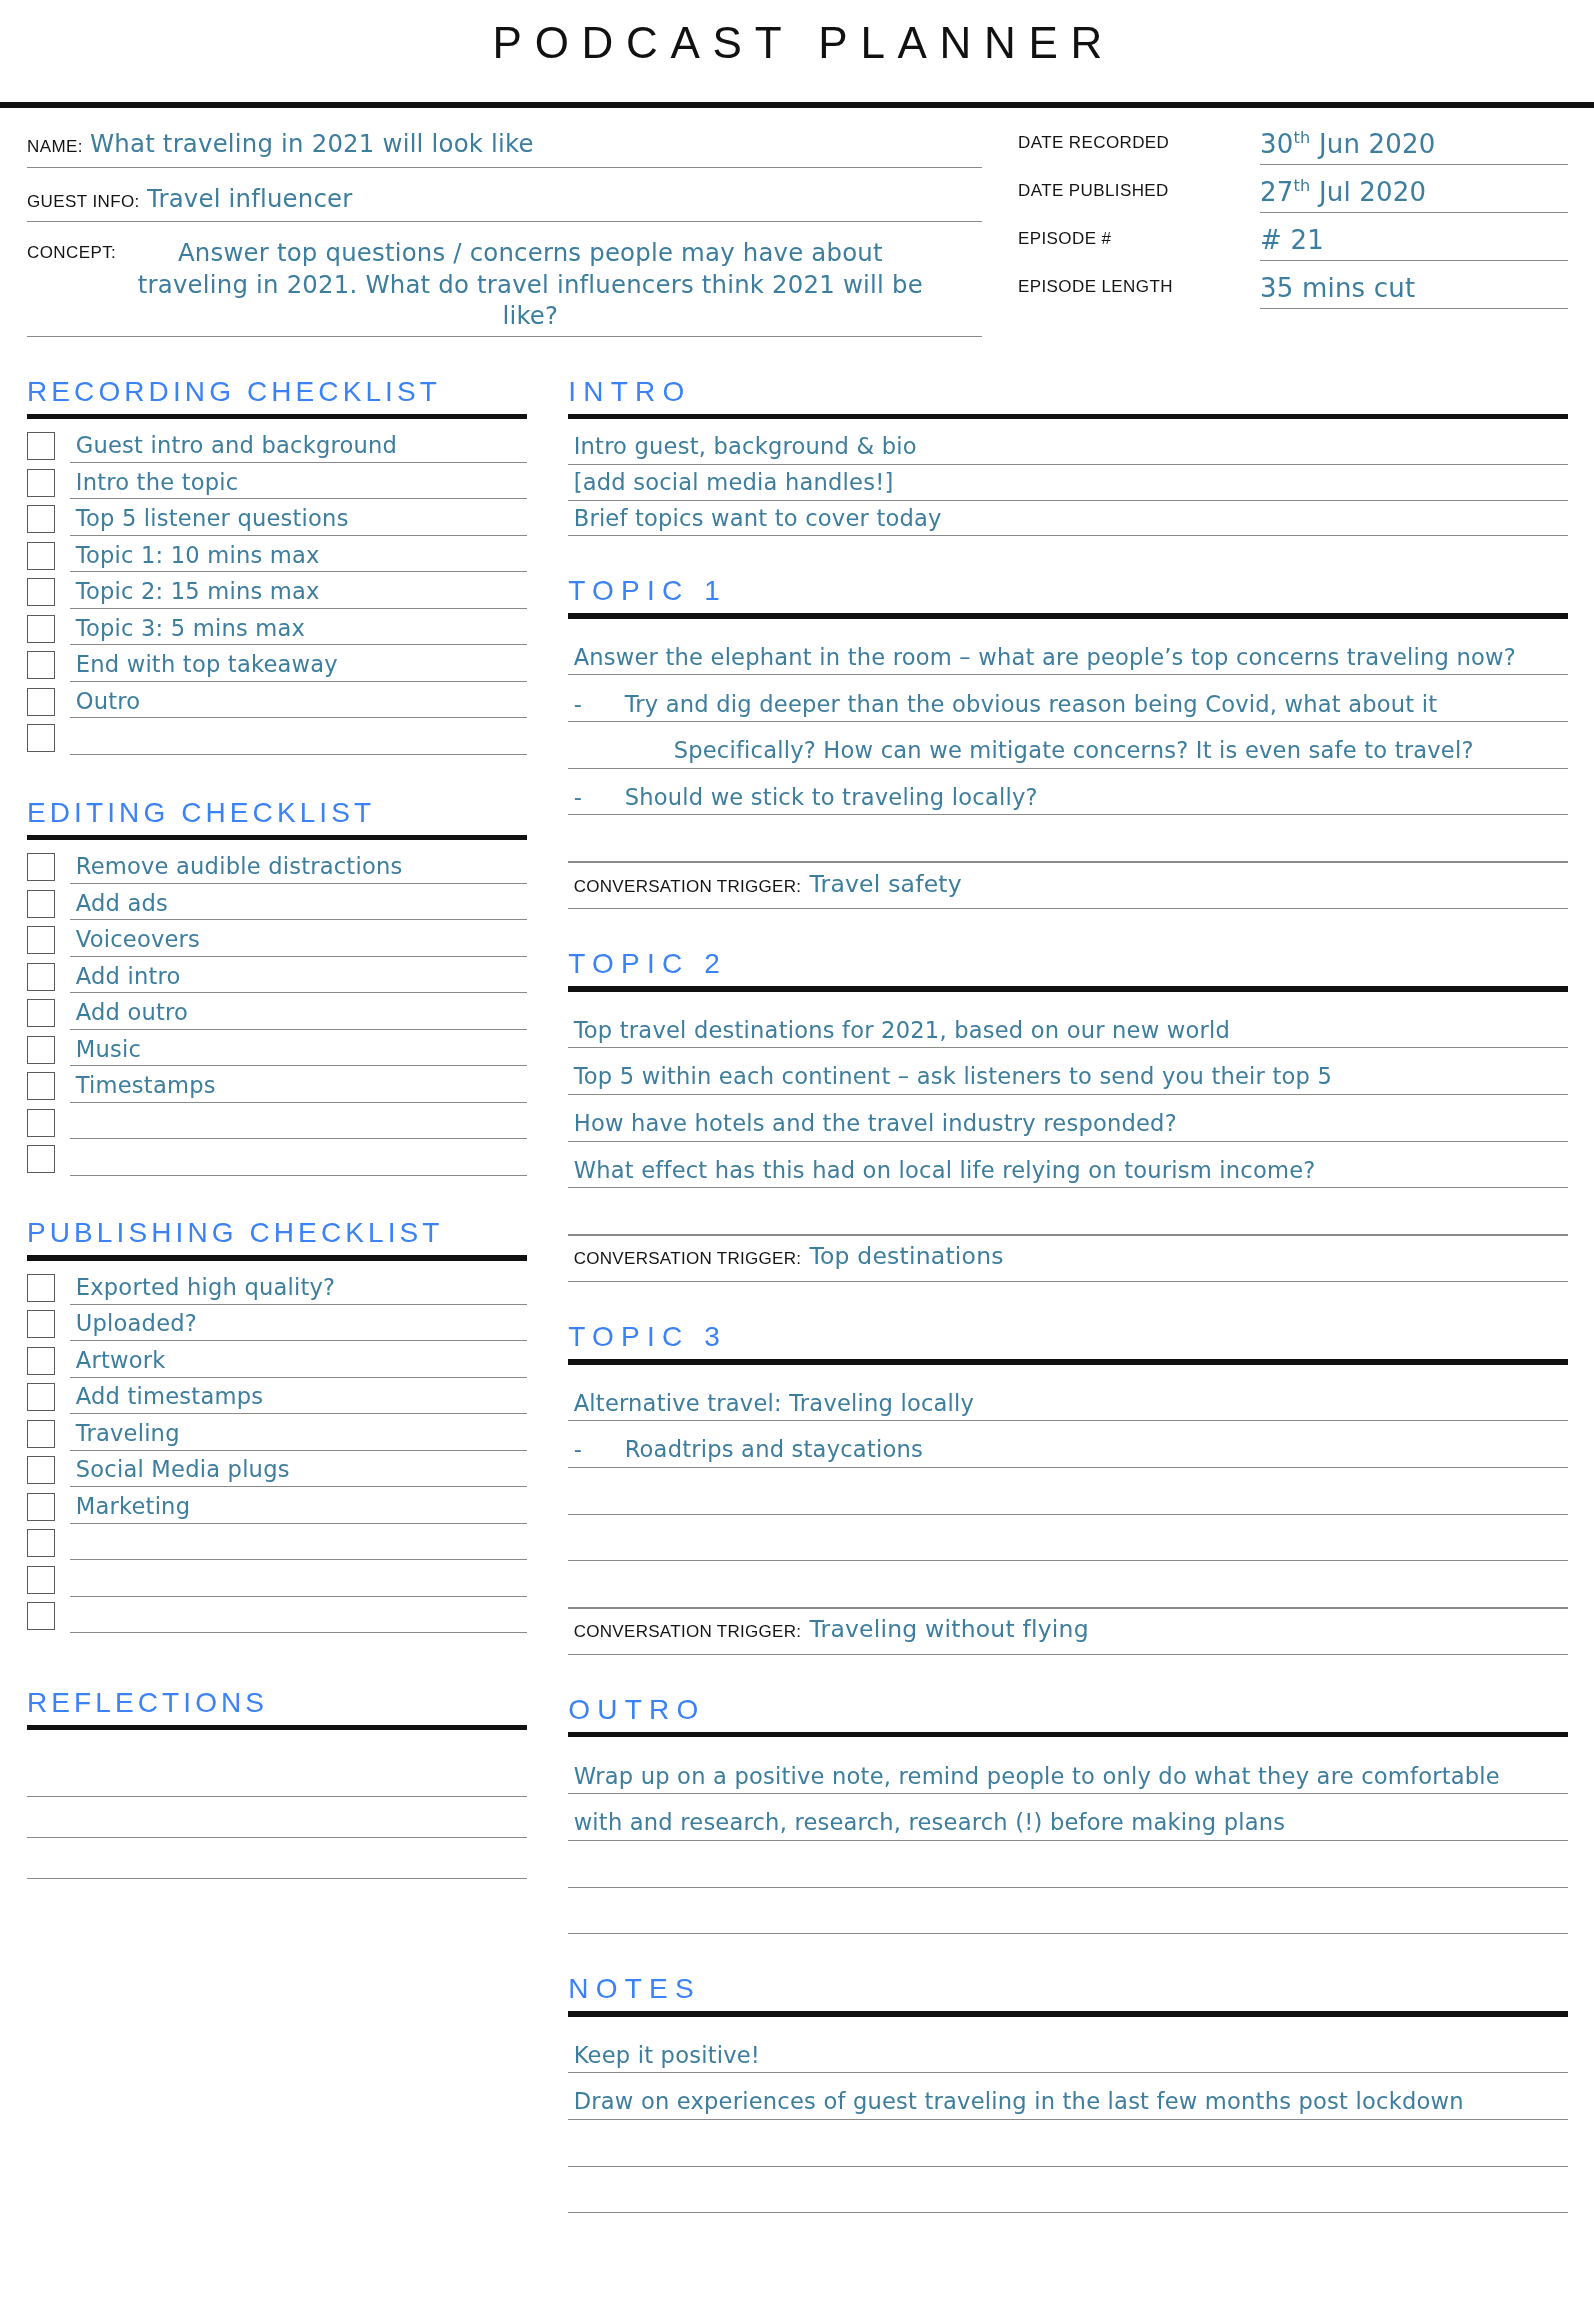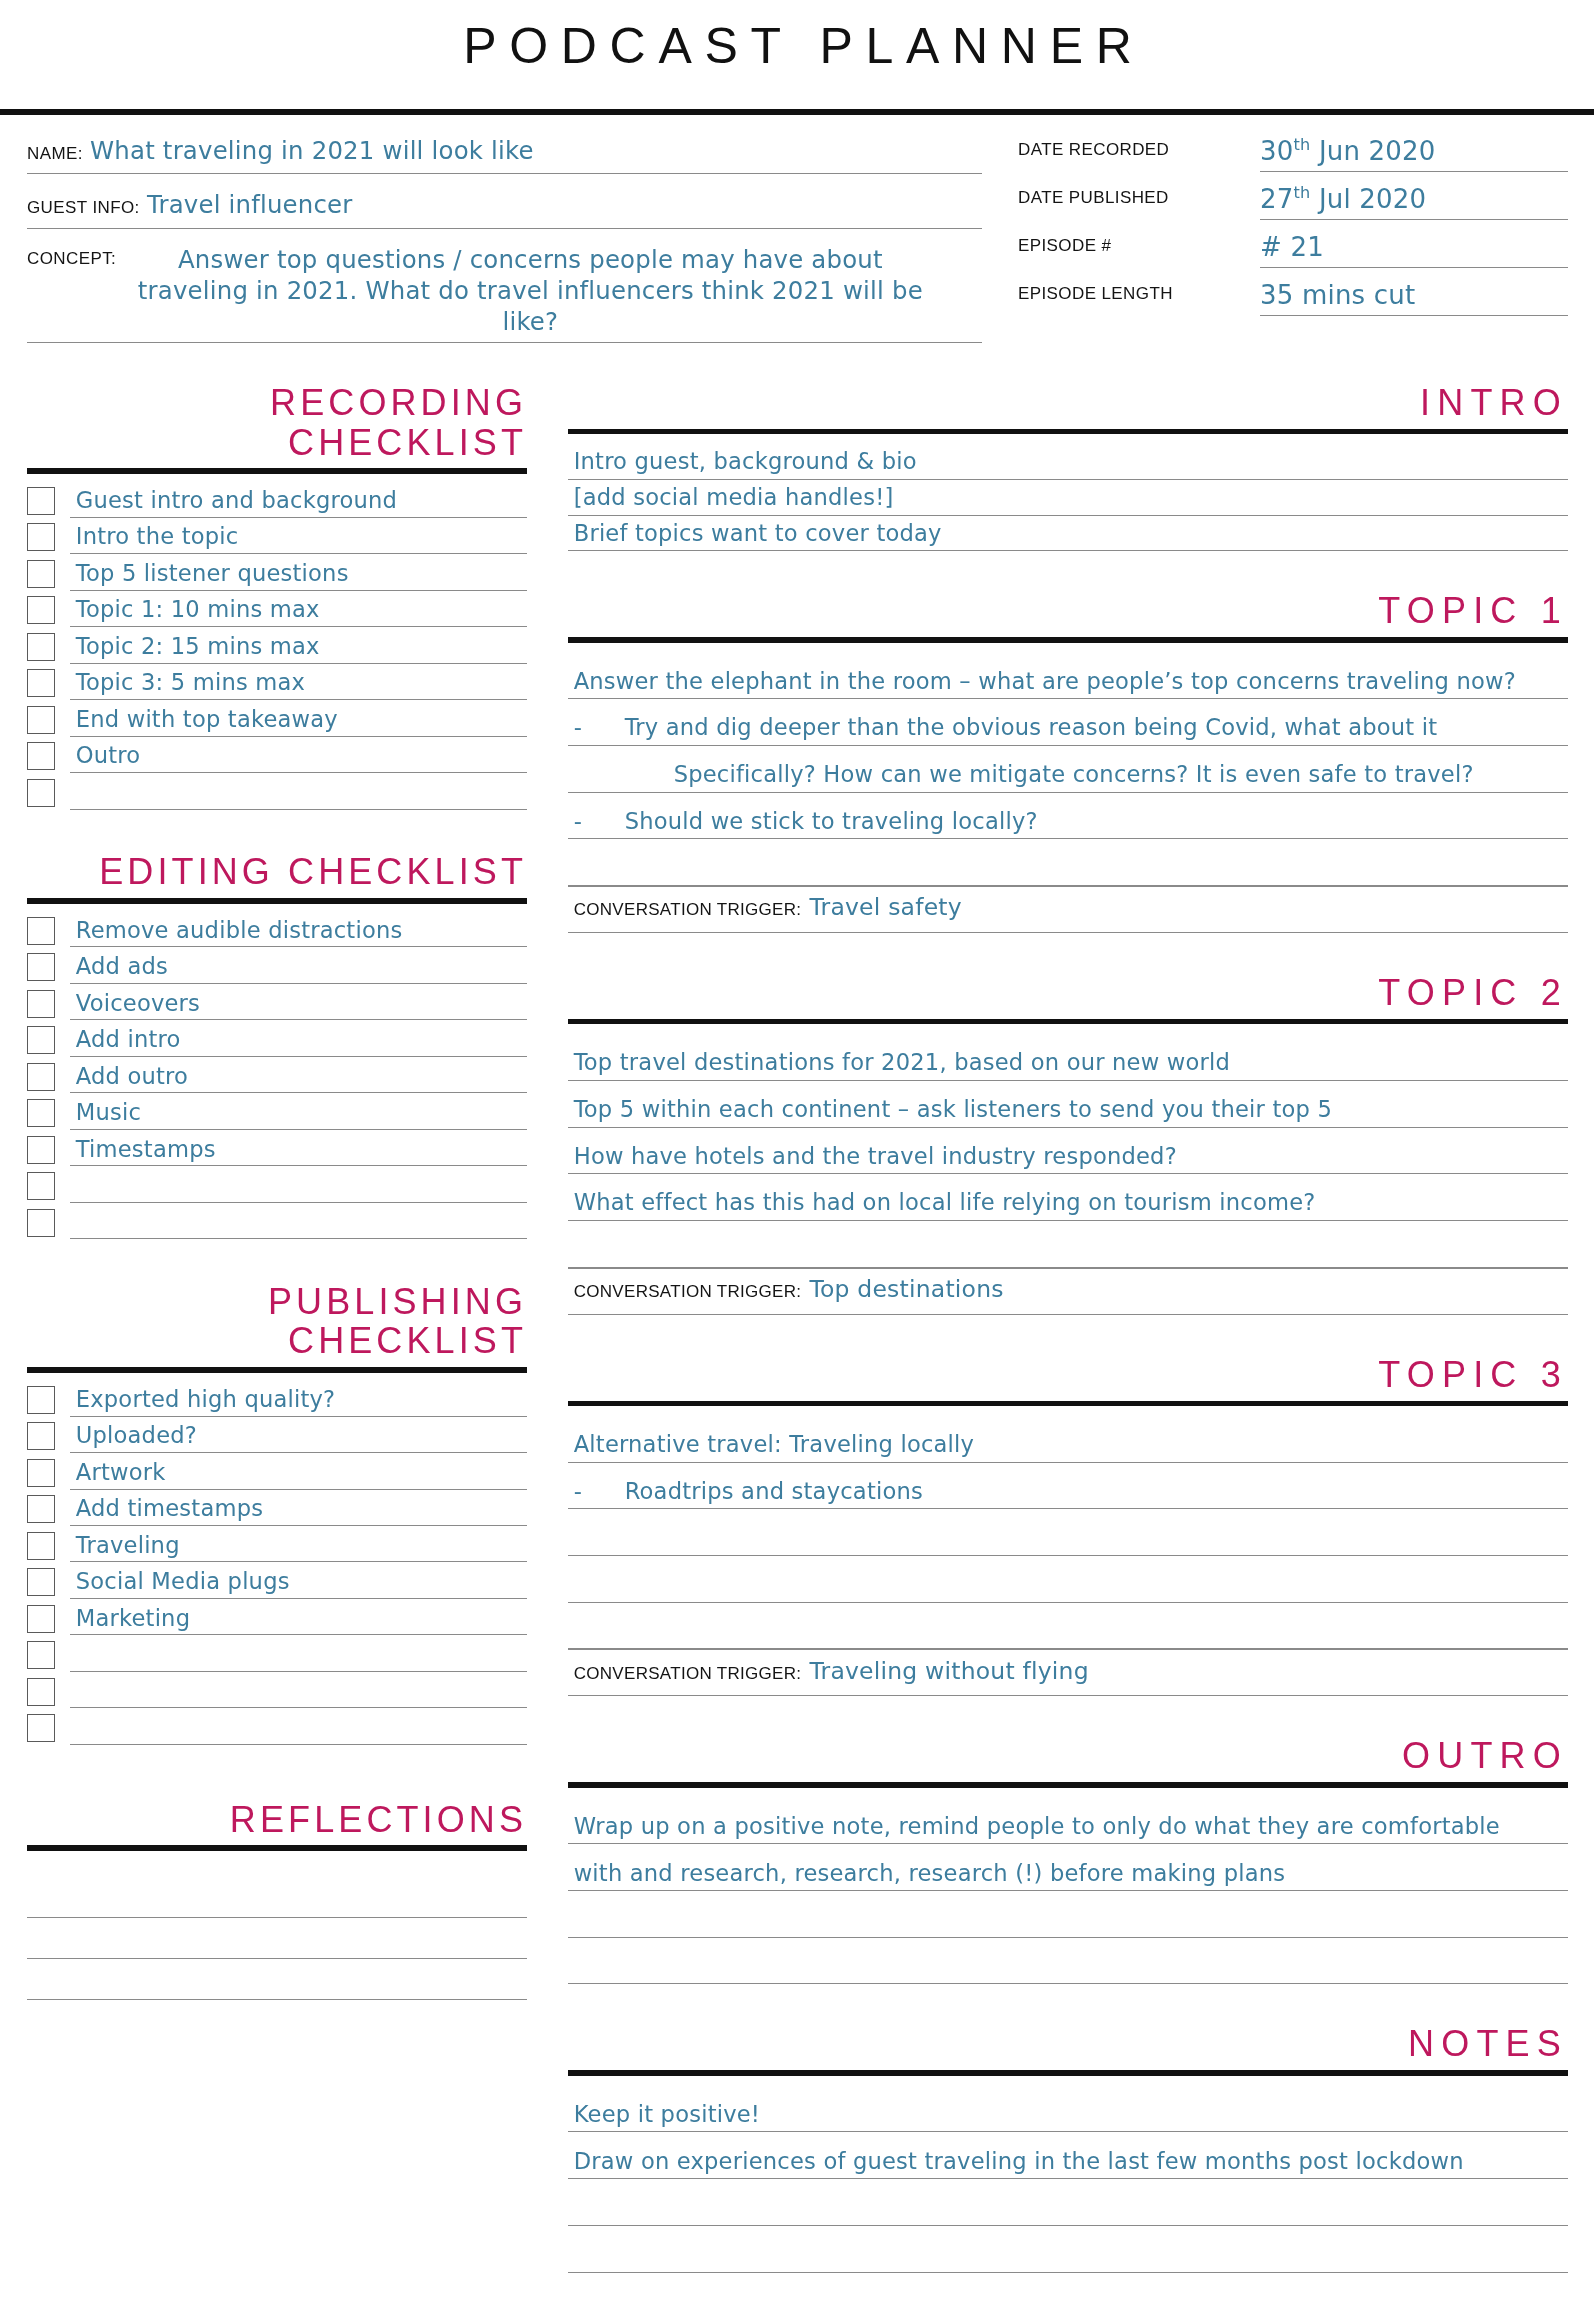--- a/index.html
+++ b/index.html
@@ -13,21 +13,21 @@
     font-family: "Liberation Sans", sans-serif;
     color: #1a1a1a;
     position: relative;
     overflow: hidden;
   }
 
   
   .page-title {
     text-align: center;
     font-family: "Liberation Sans", sans-serif;
-    font-size: 50px;
+    font-size: 44px;
     font-weight: 400;
     letter-spacing: 12.7px;
     color: #111111;
     padding-top: 20px;
     padding-left: 12.7px;
     margin: 0 0 36px 0;
     line-height: 1.05;
   }
 
   .rule-heavy {
@@ -118,25 +118,25 @@
     box-sizing: border-box;
     padding-right: 25px;
   }
   .col-right {
     flex: 1;
     box-sizing: border-box;
     padding-left: 16.3px;
   }
 
   .section-head {
-    text-align: right;
-    font-size: 36px;
+    text-align: left;
+    font-size: 28px;
     font-weight: 400;
     letter-spacing: 4.1px;
-    color: #be185d;
+    color: #3b82f6;
     margin: 0 0 6.3px 0;
     line-height: 1.1;
   }
   .section-head.center-wide { letter-spacing: 7.2px; }
   .rule-section {
     height: 5.4px;
     background: #111111;
     margin-bottom: 10px;
   }
   .section-gap { height: 40px; }

